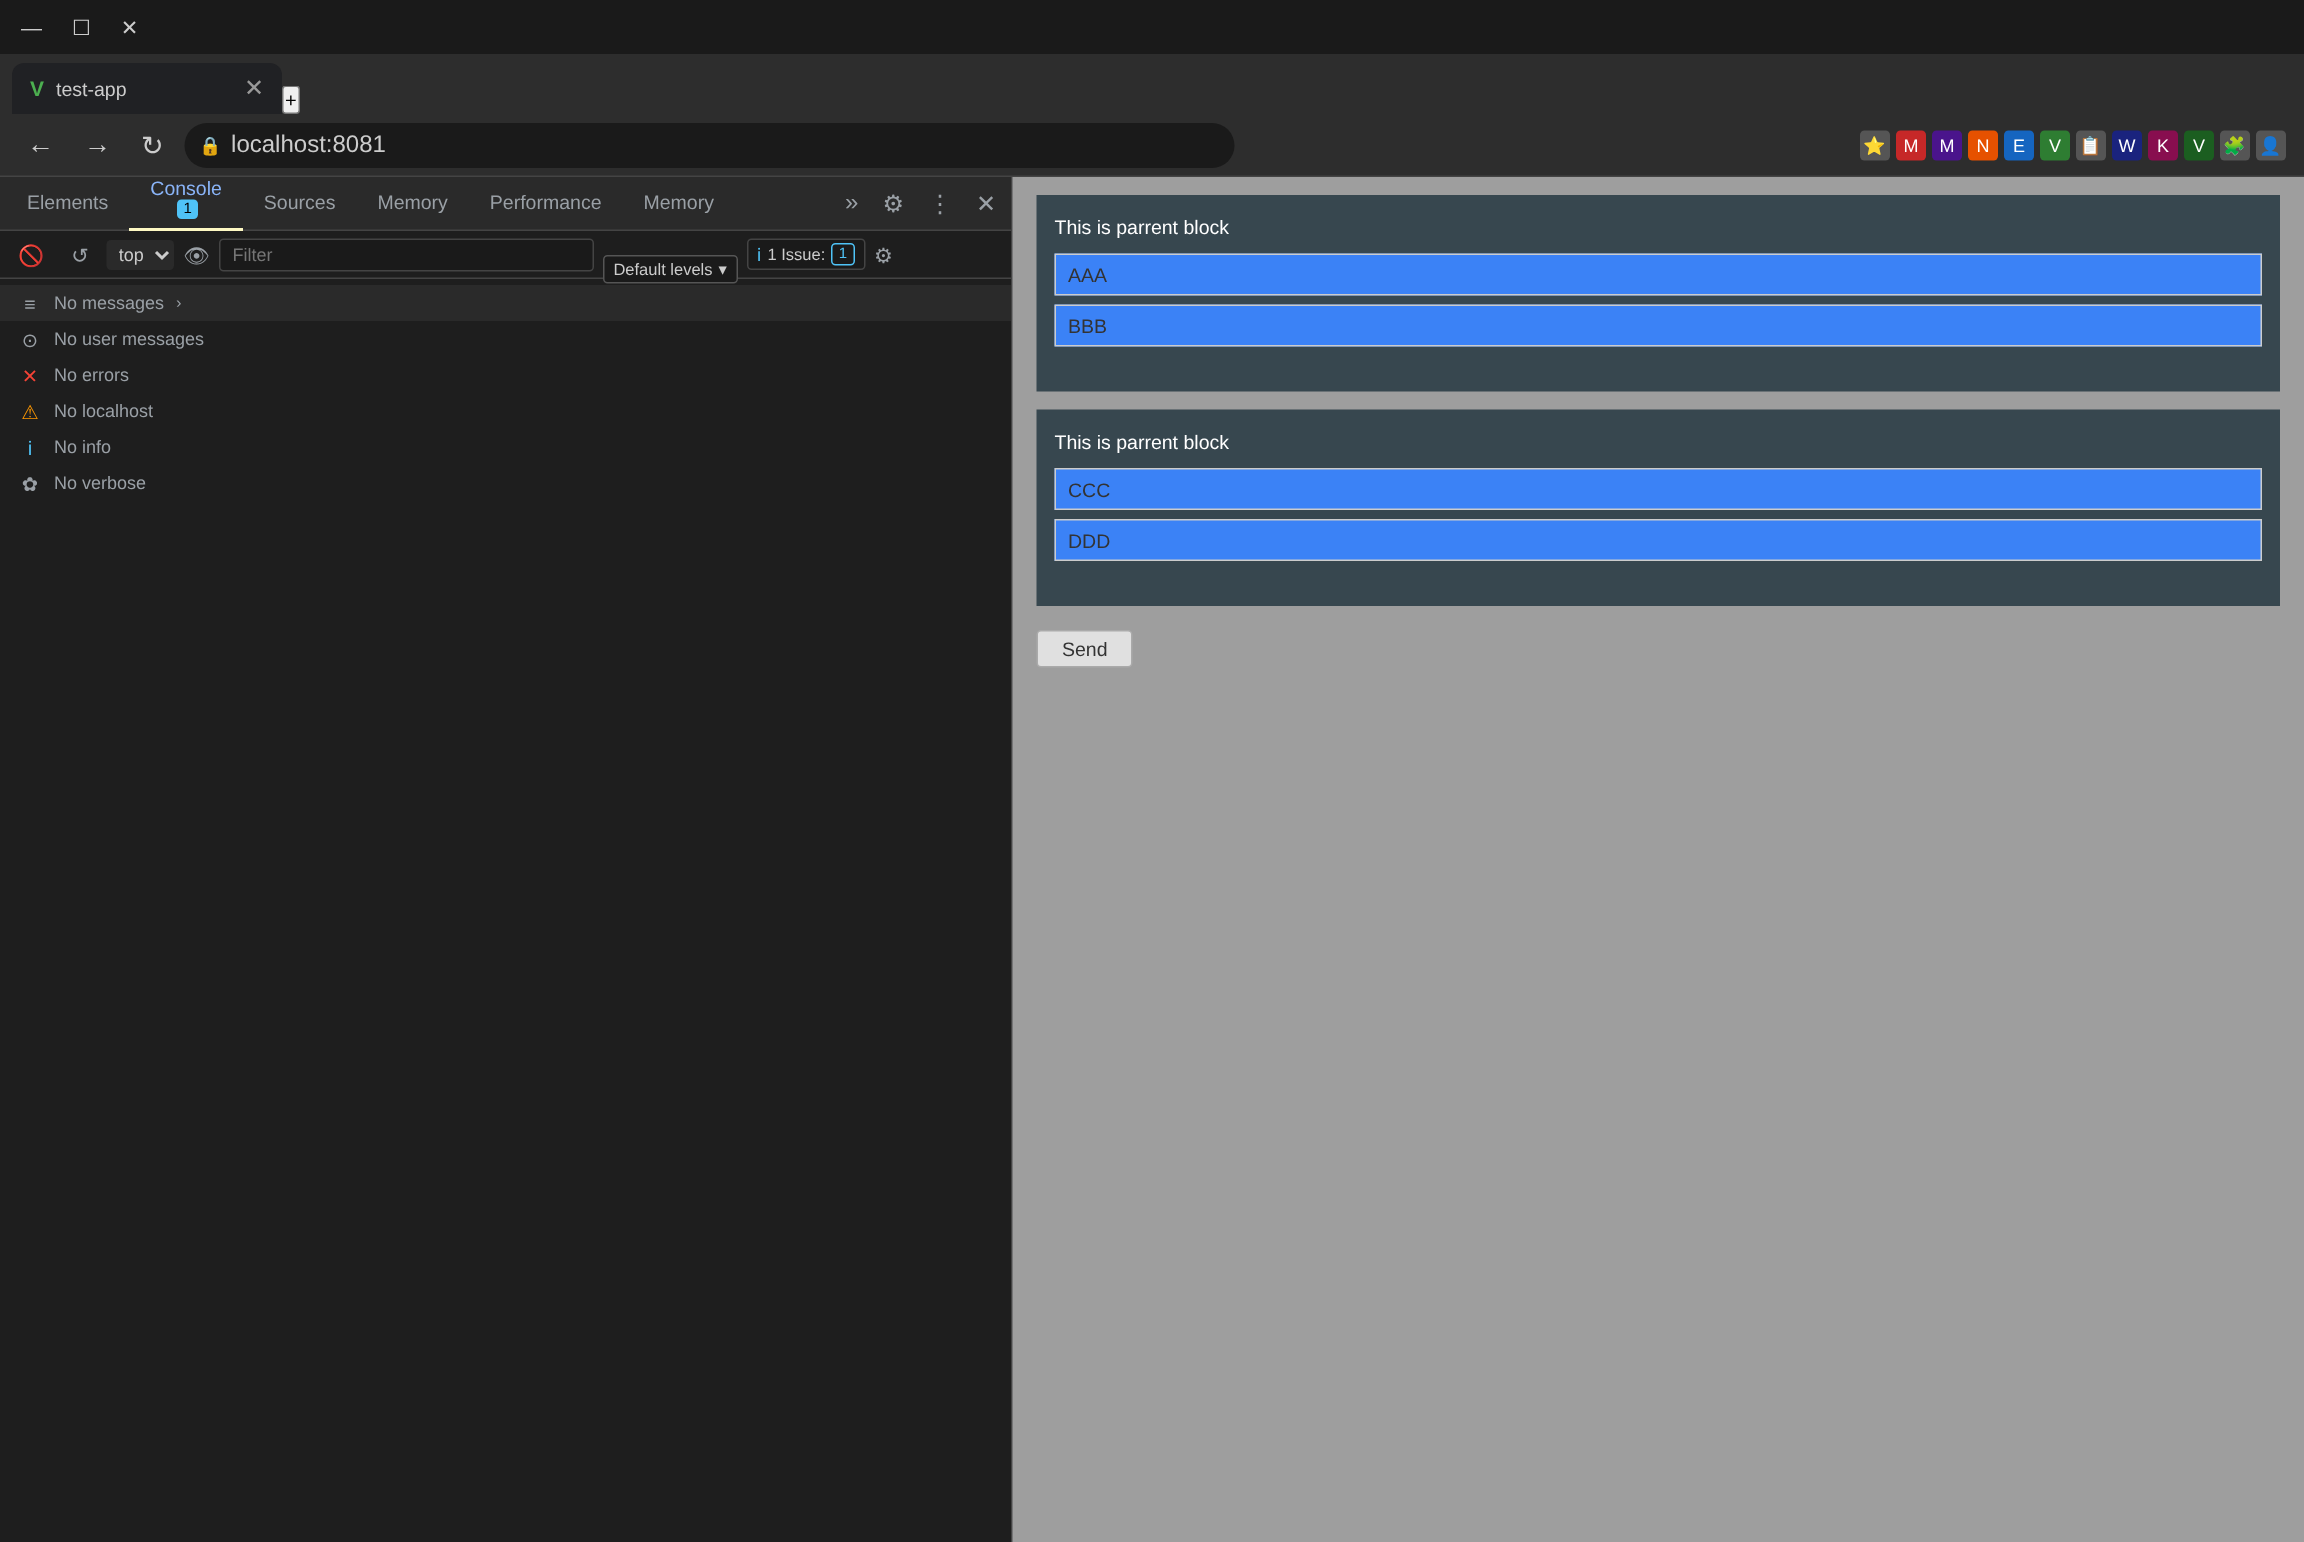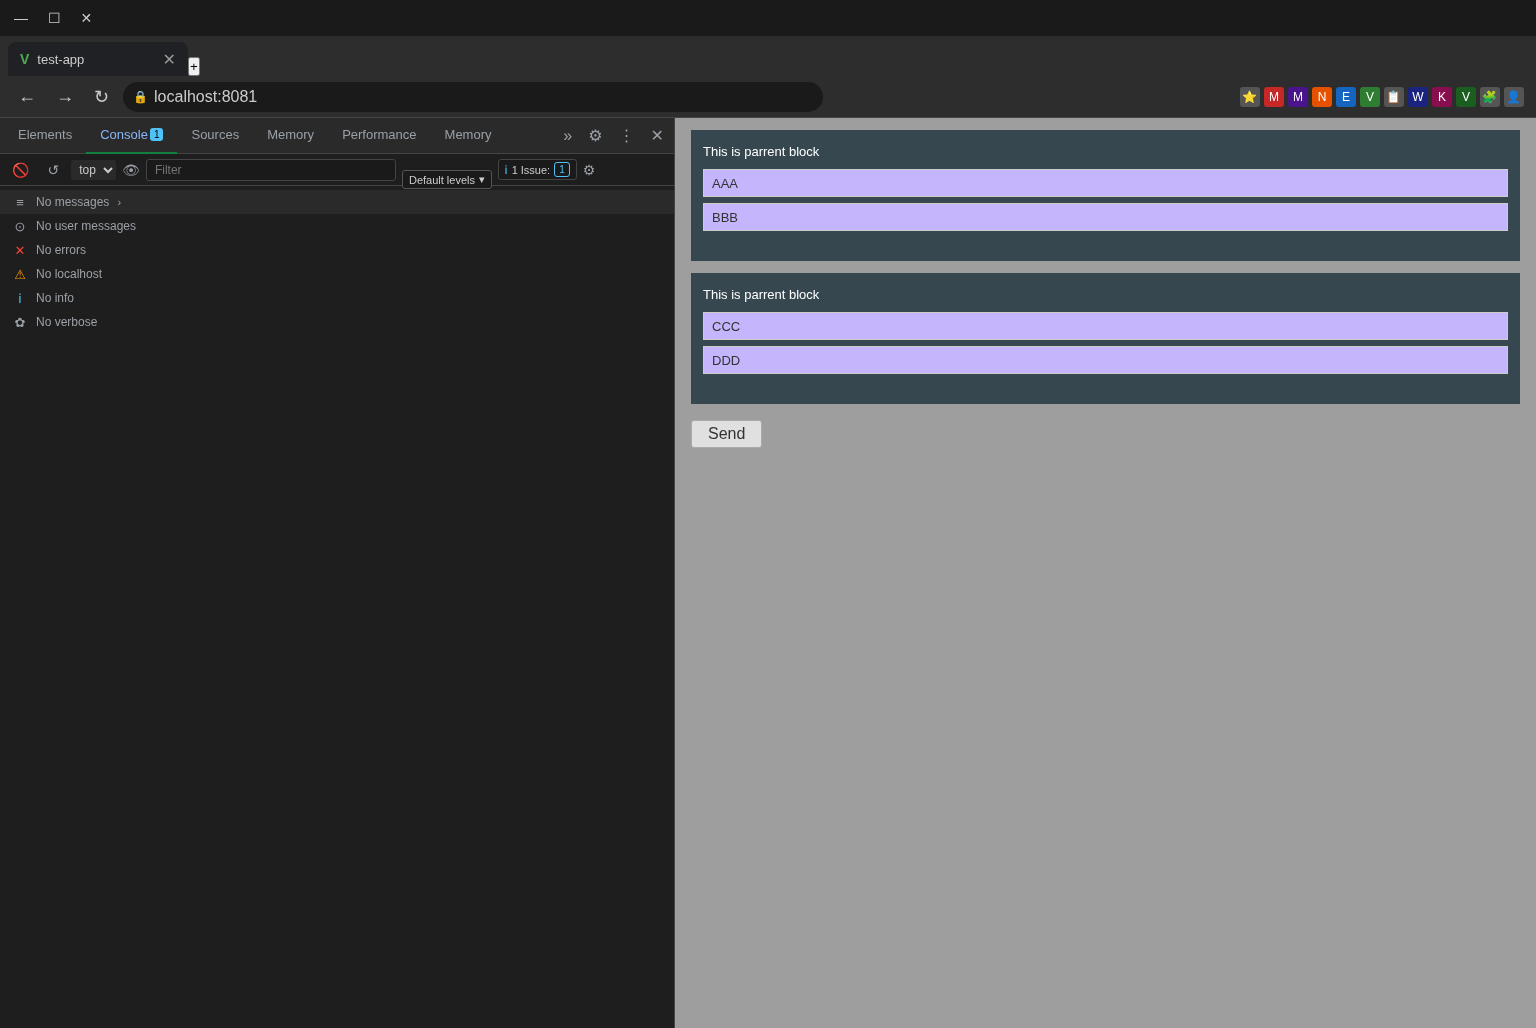--- a/index.html
+++ b/index.html
@@ -15,21 +15,21 @@
     .extensions-area { display: flex; align-items: center; gap: 4px; margin-left: auto; }
     .ext-icon { width: 20px; height: 20px; border-radius: 3px; display: inline-block; font-size: 12px; text-align: center; line-height: 20px; }
 
     
     .main-content { display: flex; height: calc(1028px - 118px); }
 
     
     .devtools { width: 675px; background: #1e1e1e; display: flex; flex-direction: column; border-right: 1px solid #444; }
     .devtools-tabs { display: flex; align-items: center; background: #2a2a2a; border-bottom: 1px solid #444; height: 36px; padding: 0 4px; }
     .dt-tab { padding: 0 14px; height: 36px; display: flex; align-items: center; font-size: 13px; color: #9aa0a6; cursor: pointer; border-bottom: 2px solid transparent; }
-    .dt-tab.active { color: #8ab4f8; border-bottom: 2px solid #15803d; }
+    .dt-tab.active { color: #8ab4f8; border-bottom: 2px solid #fef9c3; flex-direction: column; }
     .dt-tab-icons { margin-left: auto; display: flex; align-items: center; gap: 4px; }
     .dt-icon-btn { background: none; border: none; color: #9aa0a6; cursor: pointer; font-size: 16px; padding: 4px 6px; border-radius: 3px; }
 
     
     .console-toolbar { display: flex; align-items: center; height: 32px; background: #1e1e1e; border-bottom: 1px solid #444; padding: 0 6px; gap: 6px; }
     .console-toolbar-btn { background: none; border: none; color: #9aa0a6; cursor: pointer; font-size: 14px; padding: 2px 6px; border-radius: 3px; display: flex; align-items: center; gap: 2px; }
     .top-select { background: #2a2a2a; border: none; color: #ccc; font-size: 12px; padding: 2px 4px; border-radius: 3px; cursor: pointer; }
     .eye-btn { background: none; border: none; color: #9aa0a6; font-size: 14px; cursor: pointer; }
     .filter-input { flex: 1; height: 22px; background: #1a1a1a; border: 1px solid #444; border-radius: 3px; color: #ccc; font-size: 12px; padding: 0 8px; max-width: 250px; }
     .issue-badge { background: #1a1a1a; border: 1px solid #444; border-radius: 3px; padding: 1px 6px; font-size: 11px; color: #ccc; display: flex; align-items: center; gap: 4px; }
@@ -45,23 +45,23 @@
     .msg-item.active-msg { background: #2a2a2a; }
     .arrow-icon { color: #9aa0a6; font-size: 11px; }
 
     
     .website-preview { flex: 1; background: #9e9e9e; overflow: auto; }
     .preview-content { padding: 12px 16px; background: #9e9e9e; min-height: 100%; }
 
     
     .parent-block { background: #37474f; border: none; margin-bottom: 12px; padding: 14px 12px; }
     .parent-block-title { color: #ffffff; font-size: 13px; font-weight: normal; margin-bottom: 10px; }
-    .form-input { width: 100%; height: 28px; background: #c4b5fd; border: 1px solid #ccc; border-radius: 0; padding: 4px 8px; font-size: 13px; color: #333; margin-bottom: 6px; outline: none; }
+    .form-input { width: 100%; height: 28px; background: #3b82f6; border: 1px solid #ccc; border-radius: 0; padding: 4px 8px; font-size: 13px; color: #333; margin-bottom: 6px; outline: none; }
     .form-input:last-child { margin-bottom: 16px; }
-    .send-btn { background: #e0e0e0; border: 1px solid #aaa; padding: 4px 16px; font-size: 16px; color: #333; cursor: pointer; border-radius: 3px; margin-top: 4px; }
+    .send-btn { background: #e0e0e0; border: 1px solid #aaa; padding: 4px 16px; font-size: 13px; color: #333; cursor: pointer; border-radius: 3px; margin-top: 4px; }
 
     
     .icon-error { color: #f44336; }
     .icon-warn { color: #ff9800; }
     .icon-info { color: #4fc3f7; }
     .icon-verbose { color: #9aa0a6; }
     .icon-user { color: #9aa0a6; }
     .icon-msgs { color: #9aa0a6; }
 
     

